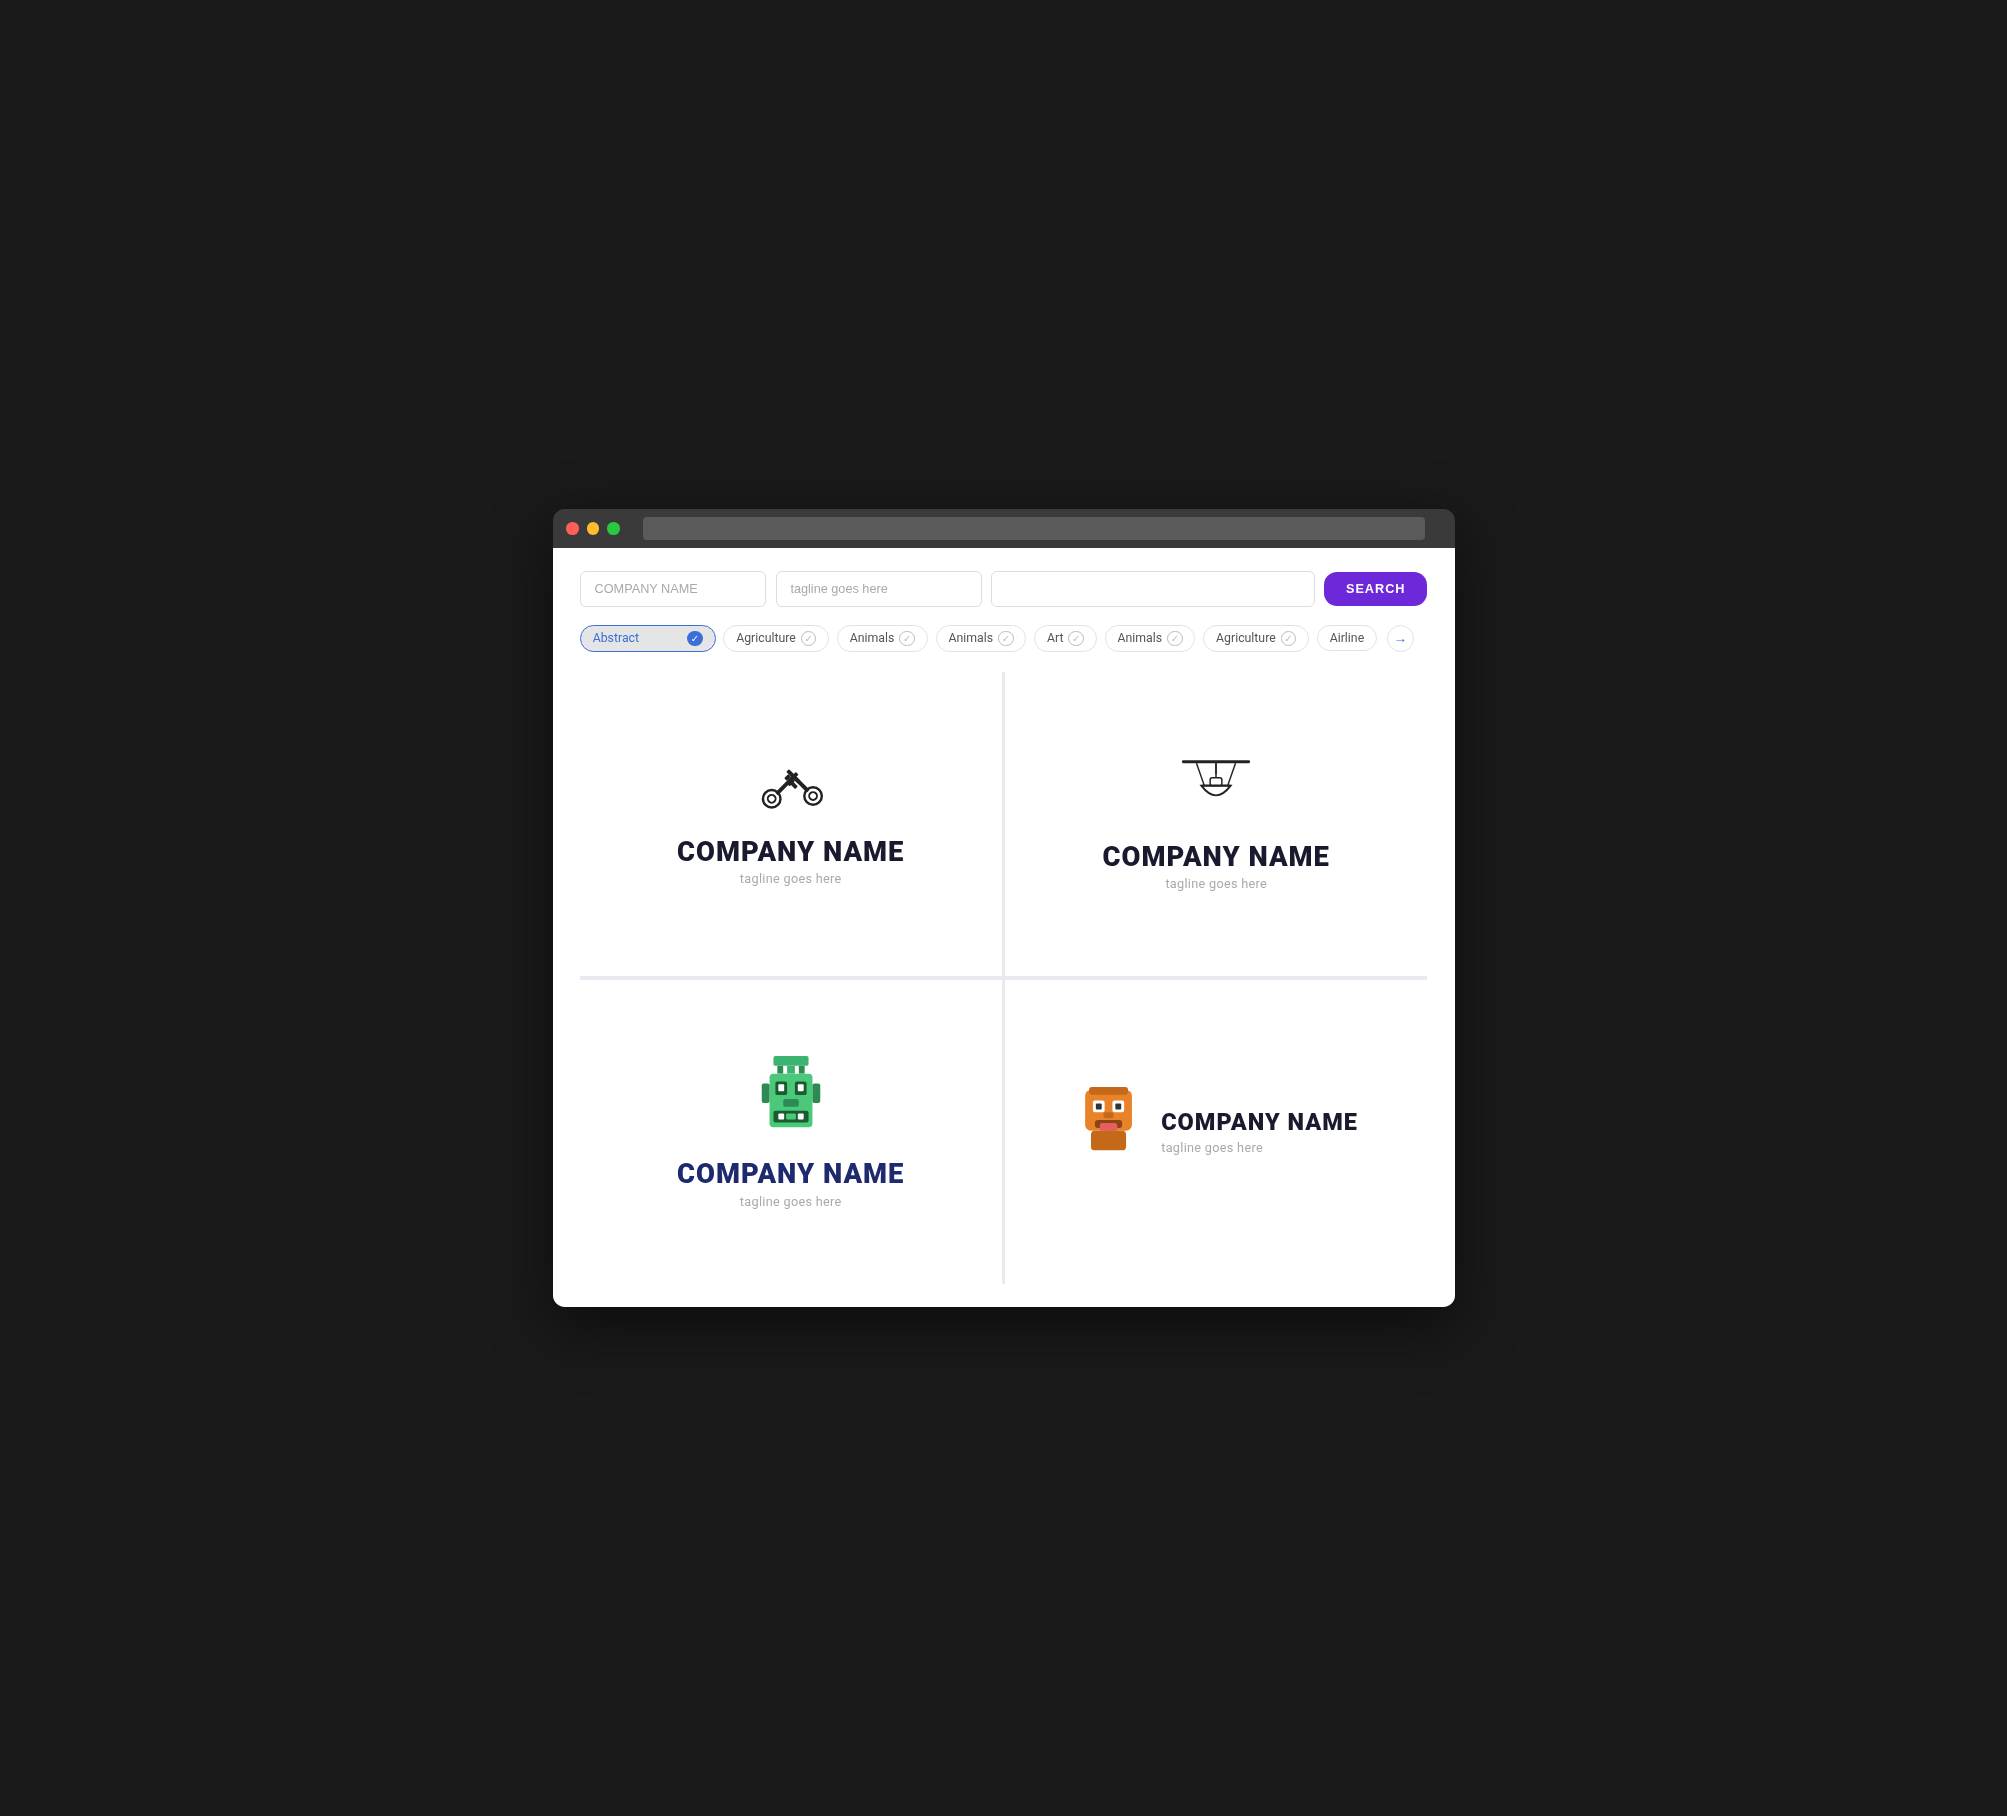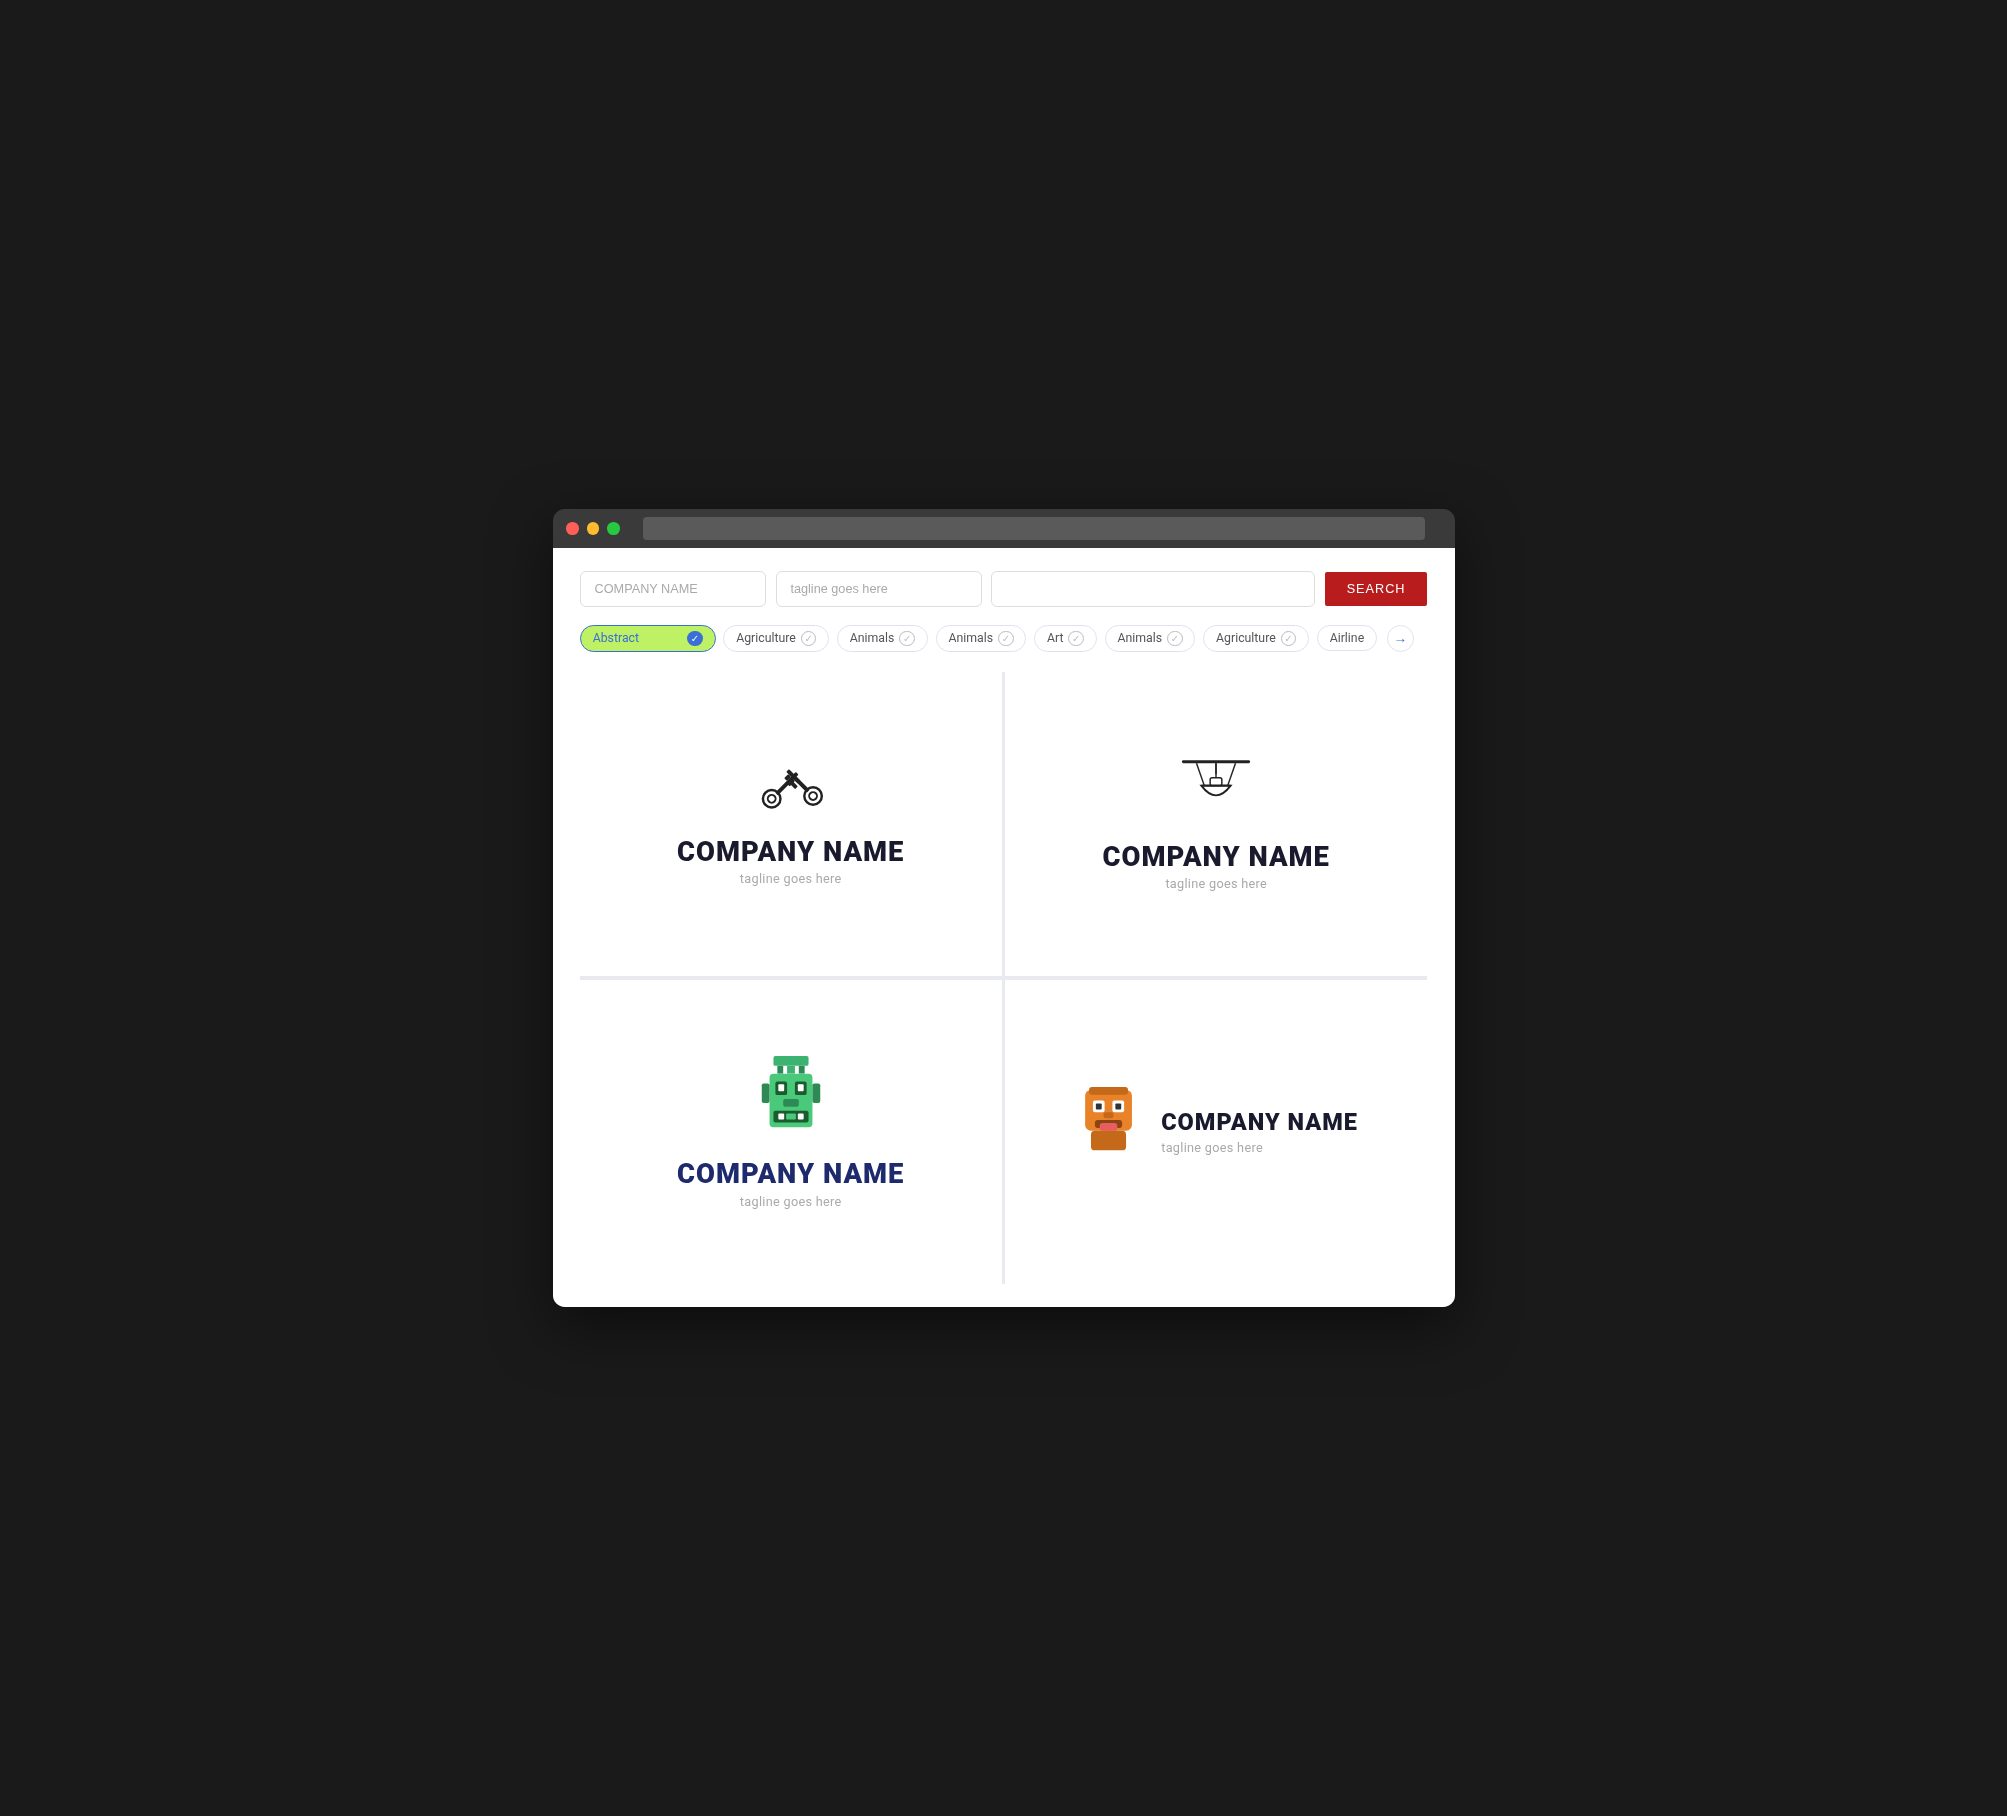--- a/index.html
+++ b/index.html
@@ -76,27 +76,27 @@
       font-size: 12.7px;
       color: #333;
       outline: none;
     }
     .search-input::placeholder { color: #aaa; }
     .input-company { width: 186px; }
     .input-tagline { width: 206px; }
     .input-extra { flex: 1; }
 
     .search-button {
-      background: #b91c1c;
+      background: #6d28d9;
       color: white;
       border: none;
-      border-radius: 2px;
+      border-radius: 13px;
       padding: 9.8px 21.6px;
       font-size: 12.7px;
-      font-weight: 400;
+      font-weight: 700;
       letter-spacing: 1px;
       cursor: pointer;
       text-transform: uppercase;
     }
 
     .category-bar {
       display: flex;
       gap: 7.8px;
       margin-bottom: 19.6px;
       align-items: center;
@@ -114,21 +114,21 @@
       font-size: 12.3px;
       color: #555;
       cursor: pointer;
       white-space: nowrap;
       background: #fff;
     }
 
     .category-tag.active {
       border-color: #3a6fd8;
       color: #3a6fd8;
-      background: #bef264;
+      background: #e5e5e5;
       gap: 48px;
     }
 
     .category-tag .check-icon {
       width: 15.7px;
       height: 15.7px;
       border-radius: 50%;
       display: flex;
       align-items: center;
       justify-content: center;

